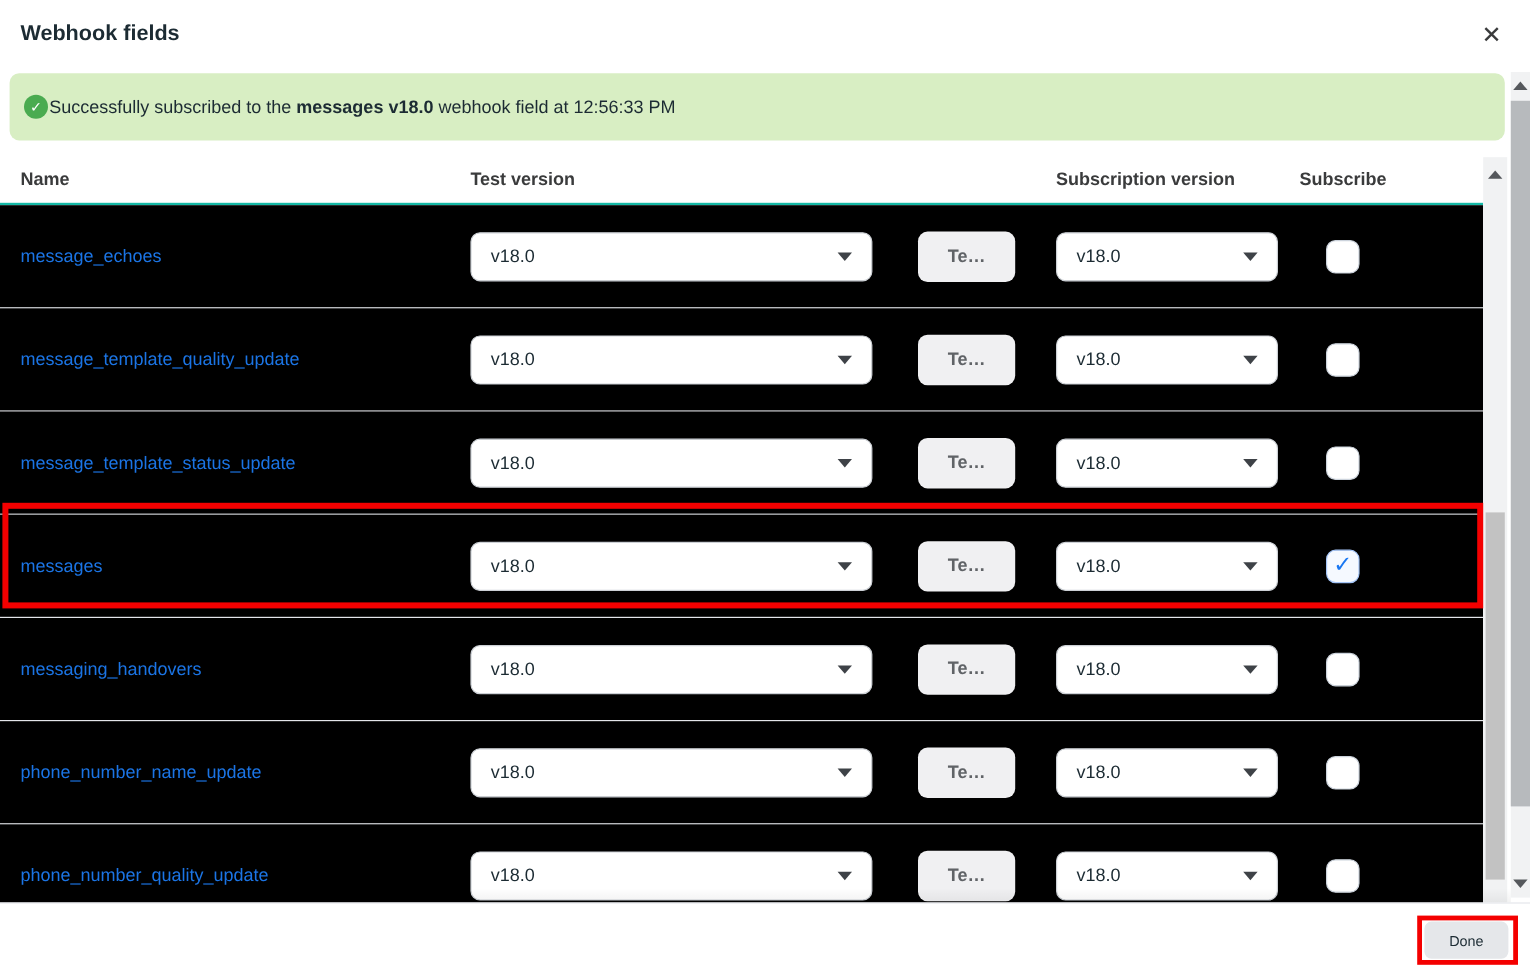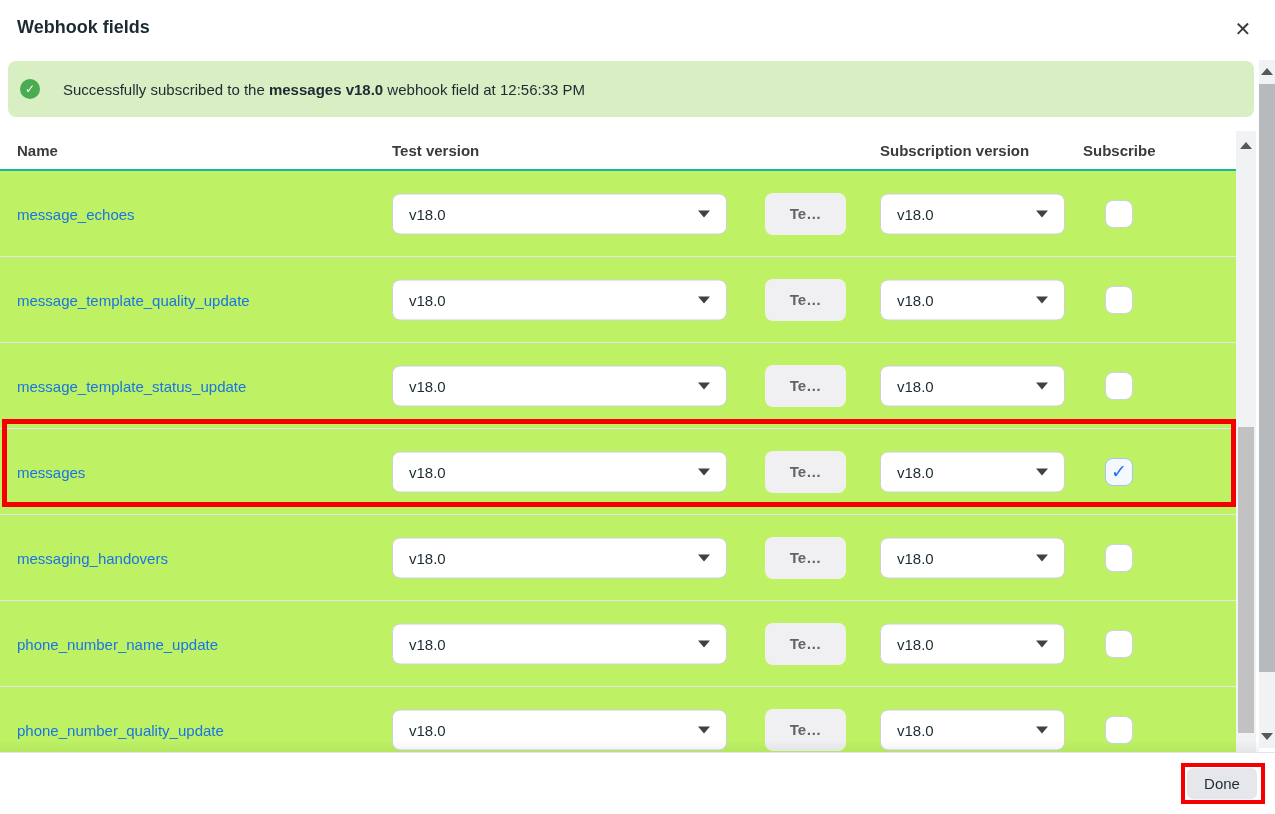--- a/index.html
+++ b/index.html
@@ -13,33 +13,33 @@
   .close-btn { position:absolute; left:1229px; top:15px; width:28px; height:28px;
                display:flex; align-items:center; justify-content:center;
                font-size:20px; color:#3a3b3c; cursor:pointer; background:none; border:none; }
 
   
   .banner { position:absolute; left:8px; top:61px; width:1246px; height:56px;
             background:#d8eec3; border-radius:8px; display:flex; align-items:center; padding:0 12px 0 6px; }
   .banner-icon { width:20px; height:20px; border-radius:50%; background:#4aab50; color:#fff;
                  display:flex; align-items:center; justify-content:center;
                  font-size:12px; font-weight:700; flex:0 0 20px; margin-left:6px; }
-  .banner-text { margin-left:23px; font-size:15px; color:#1c2b33; }
+  .banner-text { margin-left:1px; font-size:15px; color:#1c2b33; }
   .banner-text b { font-weight:700; }
 
   
   .table-area { position:absolute; left:0; top:131px; width:1236px; height:621px; overflow:hidden; background:#fff; }
   .thead { position:relative; height:40px; border-bottom:2px solid #14b8a6; }
   .th { position:absolute; top:50%; transform:translateY(-50%); font-size:15px; font-weight:700; color:#3a3b3c; }
   .th-name { left:17px; }
   .th-test { left:392px; }
   .th-subv { left:880px; }
   .th-subs { left:1083px; }
 
-  .row { position:relative; height:86px; border-bottom:1px solid #e4e6eb; background:#bef264; }
+  .row { position:relative; height:86px; border-bottom:1px solid #e4e6eb; background:#000000; }
   .field-link { position:absolute; left:17px; top:50%; transform:translateY(-50%);
                 font-size:15px; color:#1b74e4; text-decoration:none; cursor:pointer; }
   .dd { position:absolute; top:50%; transform:translateY(-50%); height:41px; background:#fff;
         border:1px solid #ccd0d5; border-radius:8px; display:flex; align-items:center;
         padding:0 16px; cursor:pointer; }
   .dd-test { left:392px; width:335px; }
   .dd-sub  { left:880px; width:185px; }
   .dd-val { font-size:15px; color:#1c2b33; flex:1; }
   .caret { width:0; height:0; border-left:6px solid transparent; border-right:6px solid transparent;
            border-top:7px solid #3e4247; margin-left:8px; }
@@ -64,21 +64,21 @@
   .scrollbar-outer { position:absolute; left:1259px; top:60px; width:16px; height:688px; background:#f1f2f3; }
   .outer-arrow-up { position:absolute; left:2px; top:8px; cursor:pointer; }
   .outer-arrow-down { position:absolute; left:2px; bottom:8px; cursor:pointer; }
   .outer-thumb { position:absolute; left:0; top:24px; width:16px; height:588px; background:#b7babd; cursor:grab; }
 
   
   .table-fade { position:absolute; left:0; top:740px; width:1259px; height:12px;
                 background:linear-gradient(to bottom, rgba(0,0,0,0), rgba(0,0,0,0.05)); pointer-events:none; }
   .footer-divider { position:absolute; left:0; top:752px; width:1275px; height:1px; background:#e4e6eb; }
   .done-btn { position:absolute; left:1187px; top:768px; width:70px; height:31px;
-              background:#e5e7ea; border:none; border-radius:6px; font-size:15px; color:#1c2b33;
+              background:#e5e7ea; border:none; border-radius:6px; font-size:12px; color:#1c2b33;
               font-family:inherit; cursor:pointer; }
 
   
   .annot { position:absolute; border:5px solid #f40000; pointer-events:none; }
   .annot-row { left:2px; top:419px; width:1234px; height:88px; }
   .annot-done { left:1181px; top:763px; width:84px; height:41px; border-width:4px; }
 </style>
 </head>
 <body>
 

